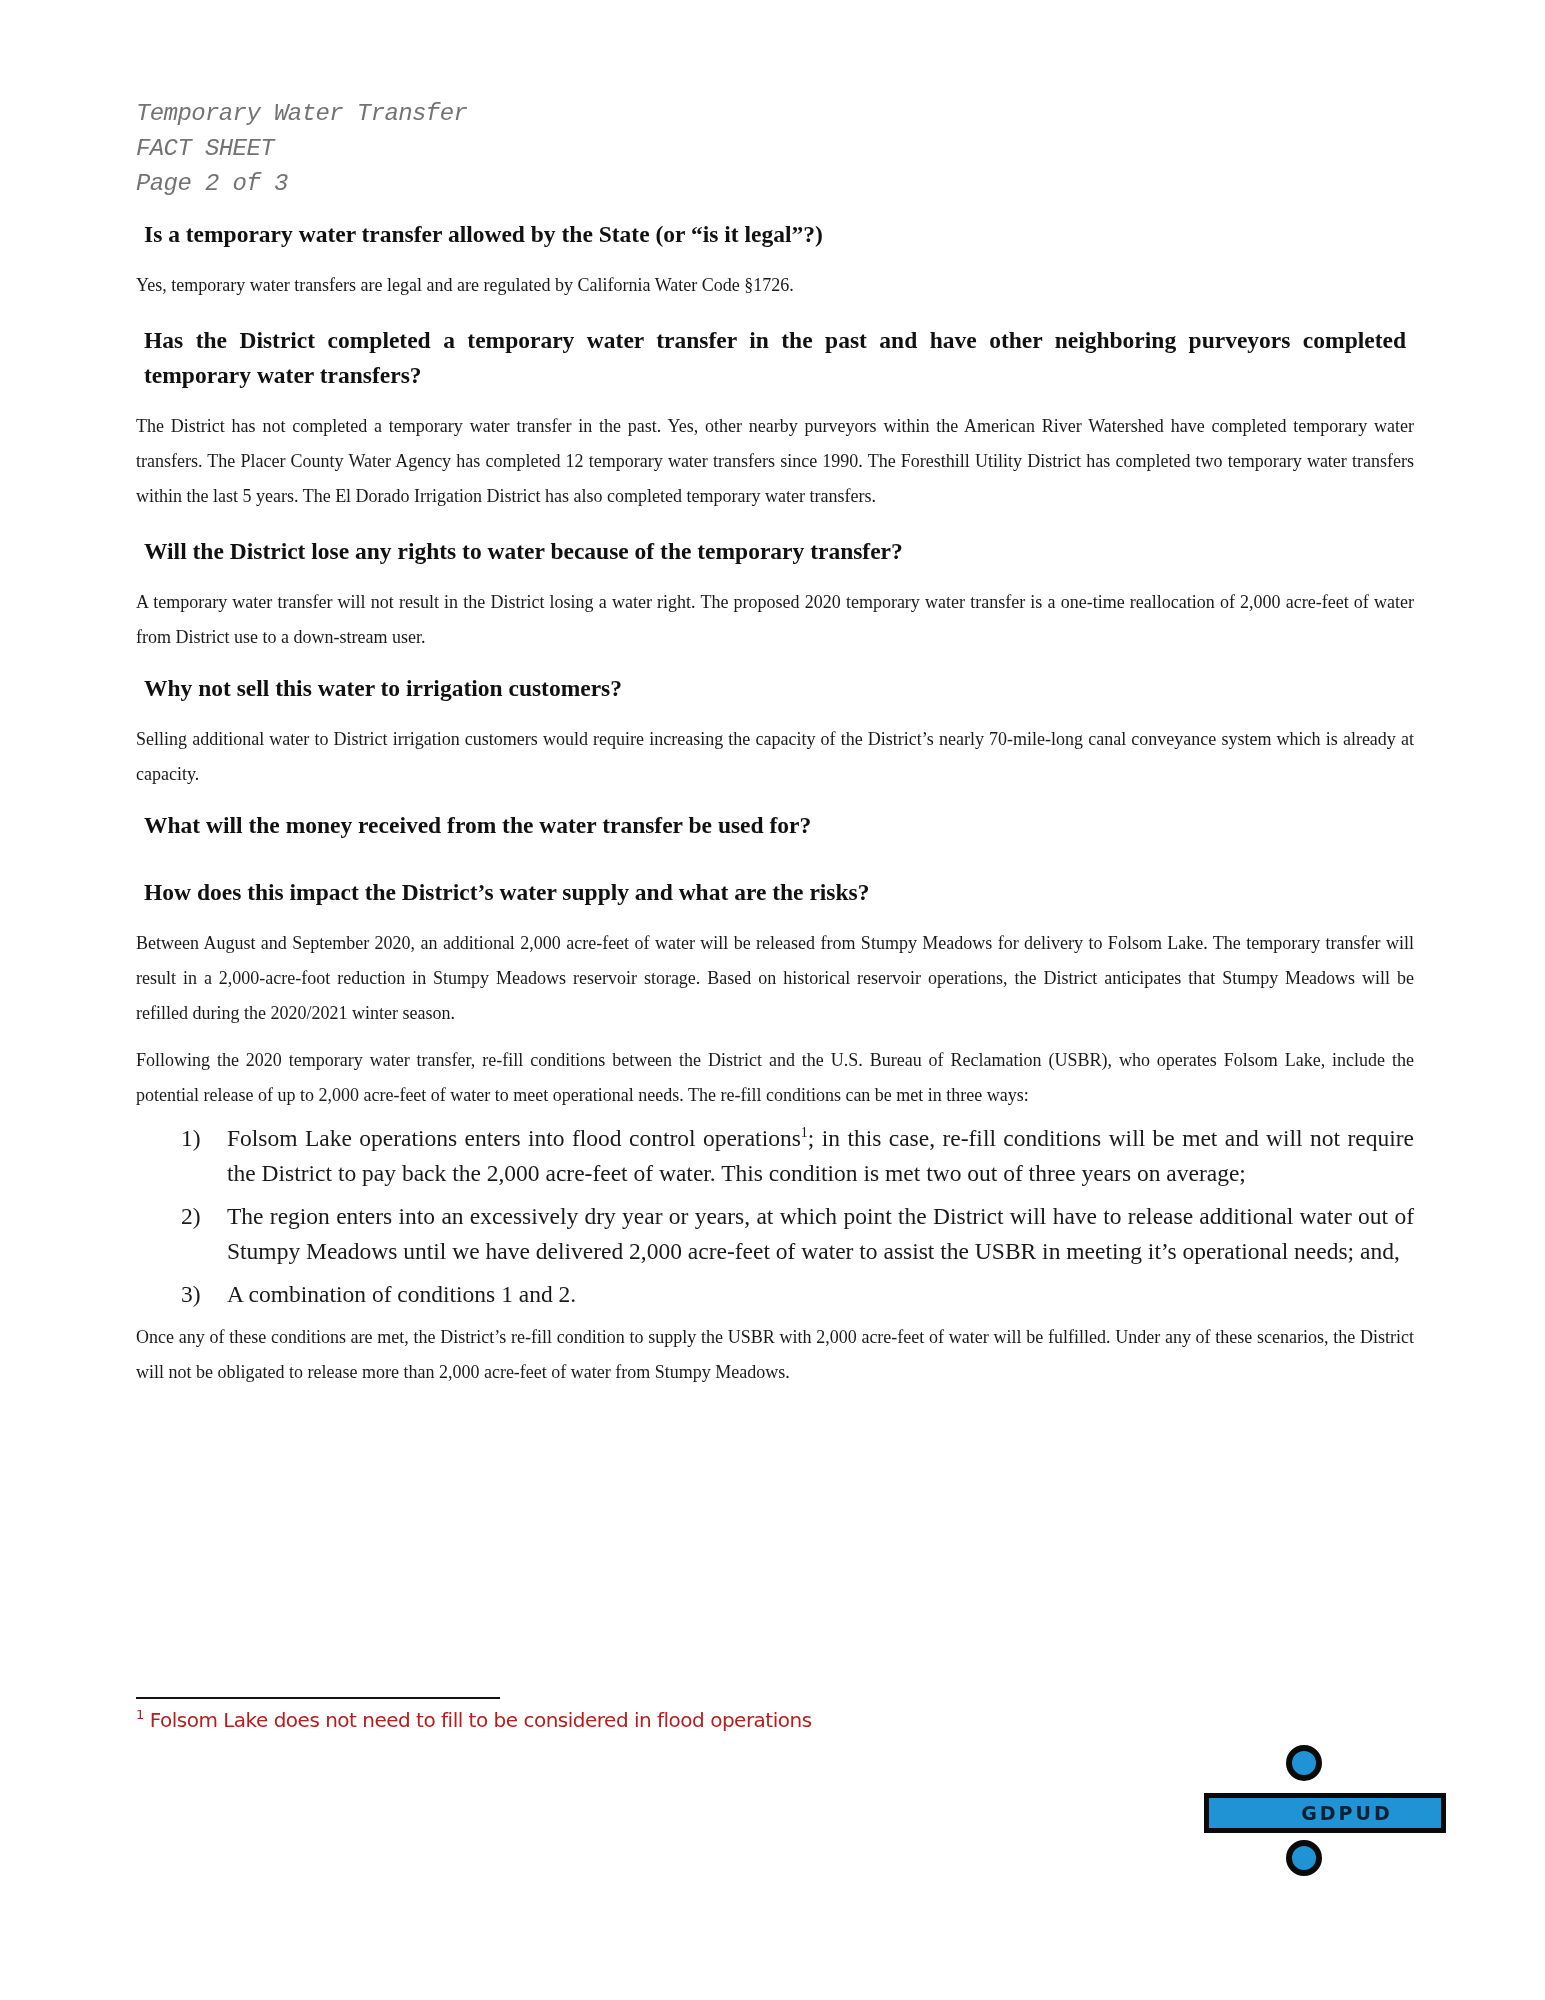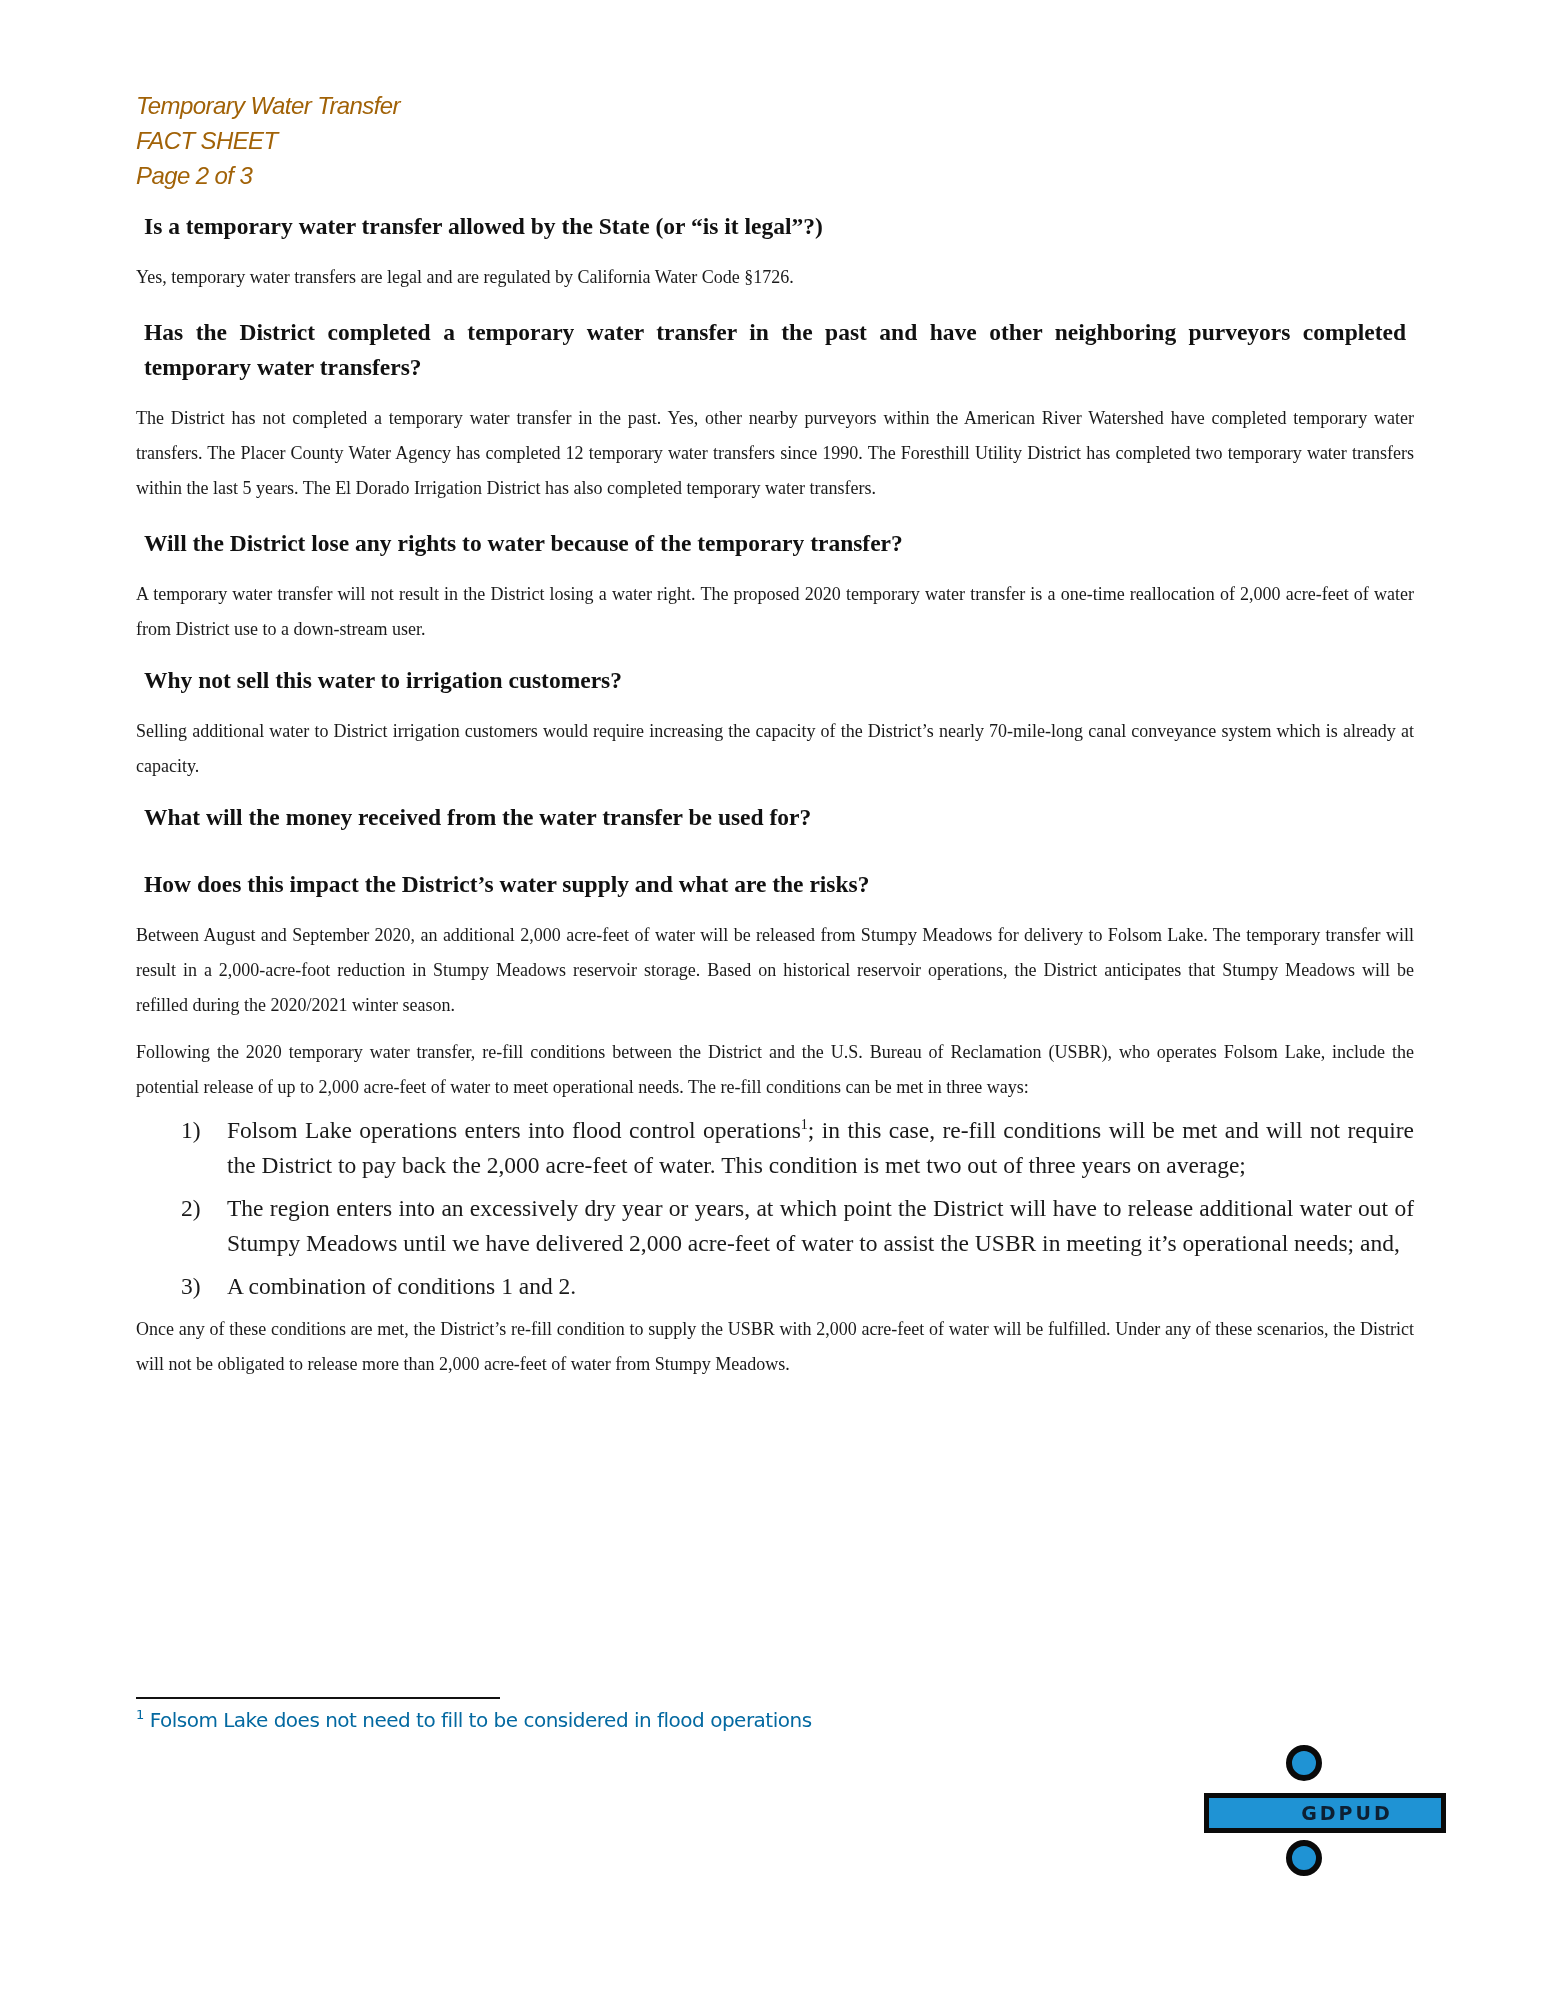--- a/index.html
+++ b/index.html
@@ -1,28 +1,28 @@
 <!DOCTYPE html>
 <html><head>
   <meta charset="utf-8">
   <style>
     html, body { margin: 0; padding: 0; background: #ffffff; }
     body { width: 1545px; height: 2000px; position: relative; overflow: hidden; color: #111; }
     .page { position: absolute; left: 136px; top: 88px; width: 1278px; }
-    .header { font-family: Liberation Sans, sans-serif; font-style: italic; font-size: 24px; line-height: 35px; color: #a16207; letter-spacing: -0.6px; }
+    .header { font-family: Liberation Mono, monospace; font-style: italic; font-size: 24px; line-height: 35px; color: #737373; letter-spacing: -0.6px; margin-top: 8px; }
     .q { font-family: "Liberation Serif", serif; font-weight: bold; font-size: 23.5px; line-height: 35px; margin: 8px; text-align: justify; }
     .p { font-family: "Liberation Serif", serif; font-size: 18px; line-height: 35px; margin: 0; text-align: justify; color: #1a1a1a; }
     .gap-s { height: 8px; }
     .gap-m { height: 12px; }
     ol.conds { list-style: none; margin: 0; padding: 0; }
     ol.conds li { position: relative; padding-left: 91px; font-family: "Liberation Serif", serif; font-size: 23.5px; line-height: 35px; text-align: justify; margin-bottom: 8px; color: #1a1a1a; }
     ol.conds li .num { position: absolute; left: 45px; top: 0; }
     sup { font-size: 14px; line-height: 0; vertical-align: super; }
     .fn-rule { position: absolute; left: 136px; top: 1697px; width: 364px; height: 2px; background: #111; }
-    .footnote { position: absolute; left: 136px; top: 1708px; font-family: "DejaVu Sans", sans-serif; font-size: 20px; color: #0369a1; letter-spacing: -0.5px; text-align: right; }
+    .footnote { position: absolute; left: 136px; top: 1708px; font-family: "DejaVu Sans", sans-serif; font-size: 20px; color: #b91c1c; letter-spacing: -0.5px; text-align: right; }
     .footnote sup { font-size: 13px; }
     .logo { position: absolute; left: 1204px; top: 1745px; width: 200px; height: 130px; }
     .logo .dot { position: absolute; left: 82px; width: 24px; height: 24px; border-radius: 50%; border: 6px solid #0a0a0a; background: #1f93d4; }
     .logo .dot.top { top: 0; }
     .logo .dot.bot { top: 95px; }
     .logo .bar { position: absolute; left: 0; top: 48px; width: 188px; height: 30px; border: 5px solid #0a0a0a; background: #1f93d4; display: flex; align-items: center; justify-content: center; font-family: "DejaVu Sans", sans-serif; font-weight: bold; font-size: 19px; letter-spacing: 3px; color: #0d2033; padding-left: 44px; }
   </style>
 </head>
 <body>
 

